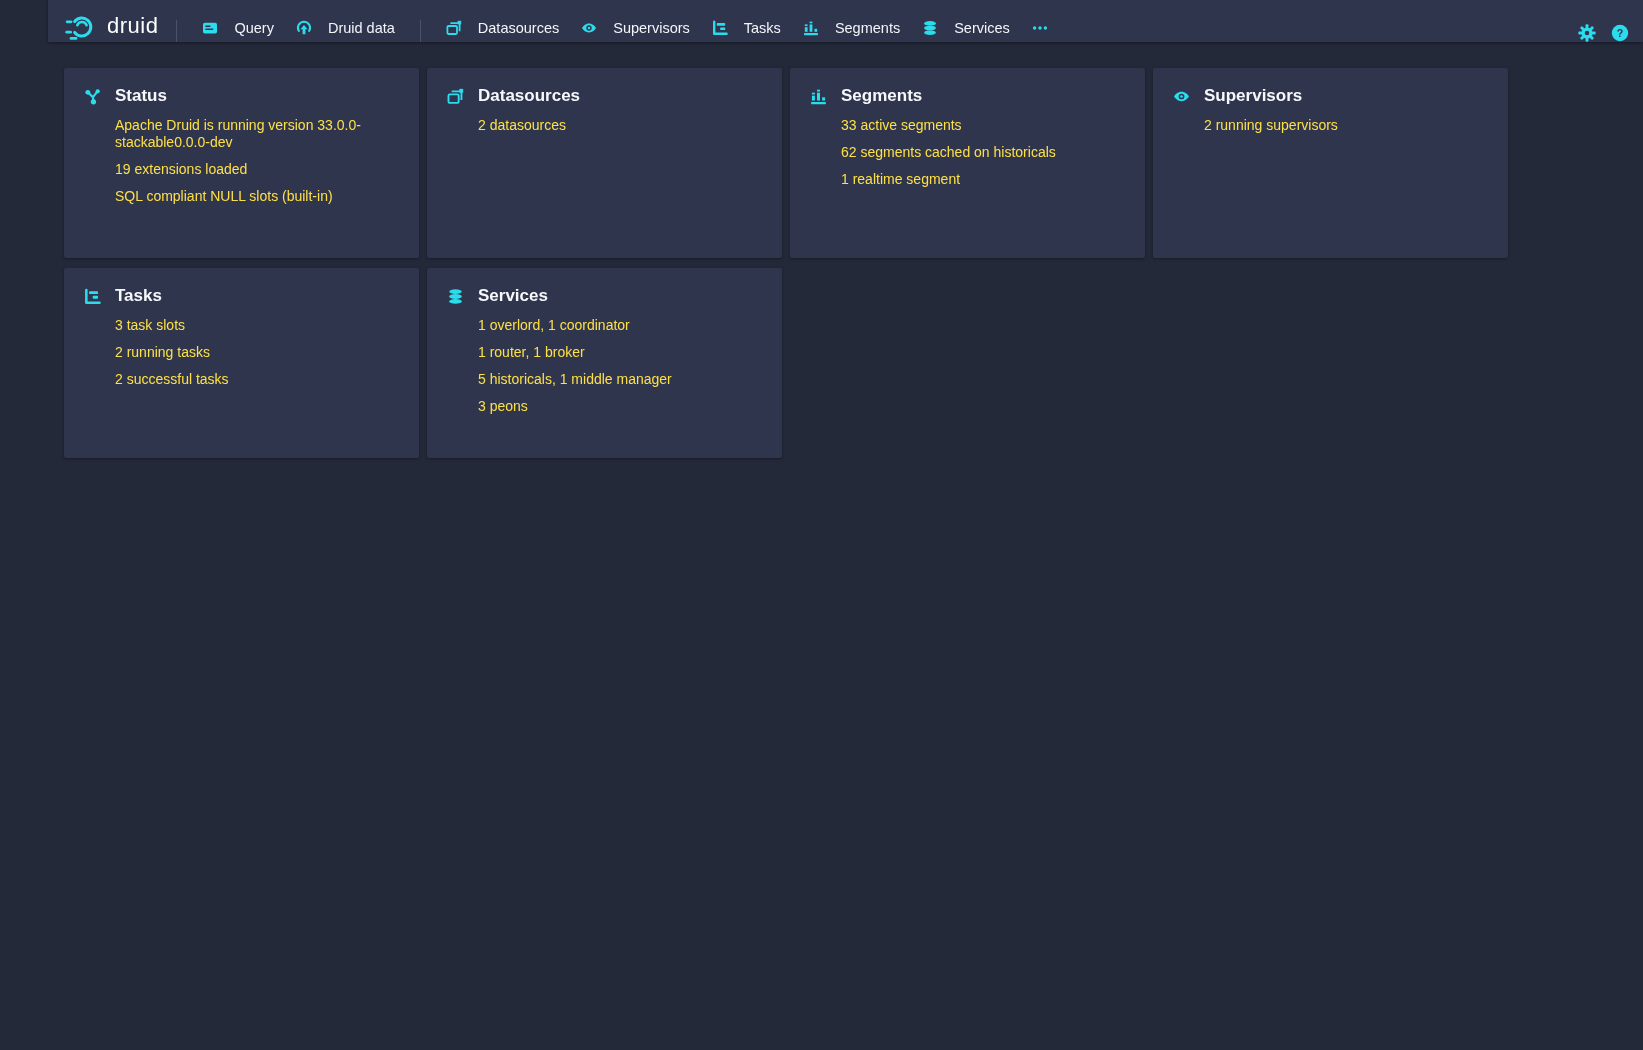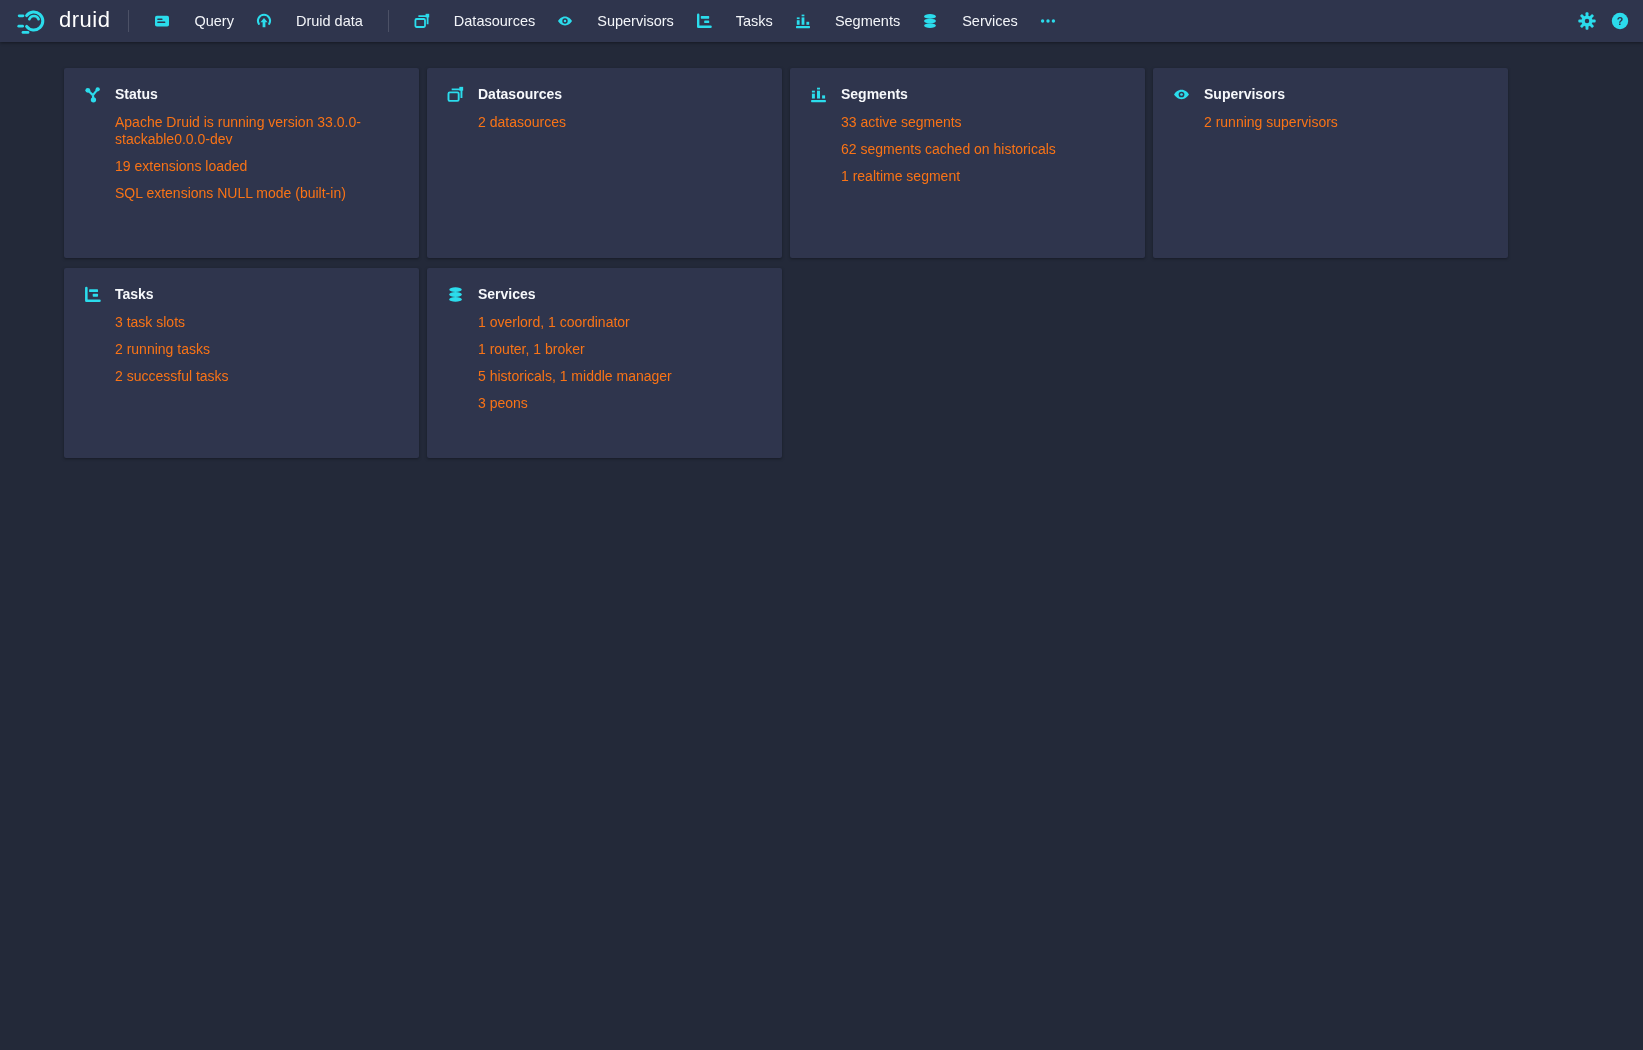--- a/index.html
+++ b/index.html
@@ -9,25 +9,26 @@
     background: #232939;
     color: #8d95a9;
   }
   .page { width: 1643px; height: 1050px; position: relative; }
 
   
   .navbar {
     height: 42px;
     background: #2f354d;
     display: flex;
-    align-items: center;
+    align-items: flex-end;
     padding: 0 14px 0 12px;
     box-shadow: 0 1px 3px rgba(0,0,0,0.4);
     position: relative;
     z-index: 2;
+    margin-left: 48px;
   }
   .brand {
     display: flex;
     align-items: center;
     gap: 9px;
     cursor: pointer;
     padding: 0 4px;
   }
   .brand-text {
     color: #ffffff;
@@ -40,21 +41,21 @@
   .nav-sep {
     width: 1px;
     height: 22px;
     background: rgba(255,255,255,0.14);
     margin: 0 14px;
     flex: 0 0 auto;
   }
   .nav-item {
     display: flex;
     align-items: center;
-    gap: 24px;
+    gap: 16px;
     padding: 6px 11px;
     border-radius: 3px;
     cursor: pointer;
     flex: 0 0 auto;
   }
   .nav-label {
     color: #f3f5f9;
     font-size: 14.5px;
     white-space: nowrap;
   }
@@ -94,29 +95,29 @@
   .card-head {
     display: flex;
     align-items: center;
     gap: 14px;
     margin-bottom: 11px;
   }
   .card-icon { width: 17px; height: 17px; display: inline-flex; flex: 0 0 auto; }
   .card-icon svg { width: 17px; height: 17px; }
   .card-title {
     color: #f6f8fb;
-    font-size: 14px;
+    font-size: 17px;
     font-weight: 700;
     line-height: 1.2;
   }
   .card-line {
     margin: 0 0 10px 31px;
     font-size: 14px;
     line-height: 17px;
-    color: #f97316;
+    color: #fde047;
   }
 </style>
 </head>
 <body>
 
 <div class="page">
 
   <div class="navbar">
 
     <div class="brand">
@@ -266,21 +267,21 @@
             </g>
             <circle cx="3.6" cy="4.1" r="2.3" fill="#2bdcec"></circle>
             <circle cx="12.9" cy="3.1" r="2" fill="#2bdcec"></circle>
             <circle cx="8.9" cy="13" r="2.5" fill="#2bdcec"></circle>
           </svg>
         </span>
         <h2 class="card-title">Status</h2>
       </div>
       <p class="card-line">Apache Druid is running version 33.0.0-stackable0.0.0-dev</p>
       <p class="card-line">19 extensions loaded</p>
-      <p class="card-line">SQL extensions NULL mode (built-in)</p>
+      <p class="card-line">SQL compliant NULL slots (built-in)</p>
     </div>
 
     <div class="card">
       <div class="card-head">
         <span class="card-icon">
           <svg viewBox="0 0 16 16">
             <rect x="1.4" y="6" width="9.6" height="8" rx="1.2" fill="none" stroke="#2bdcec" stroke-width="1.8"></rect>
             <path d="M4.4 3.2 h8.2 a1 1 0 0 1 1 1 v7" fill="none" stroke="#2bdcec" stroke-width="1.8"></path>
             <rect x="11.6" y="0.8" width="3.6" height="3.6" fill="#2bdcec"></rect>
           </svg>

